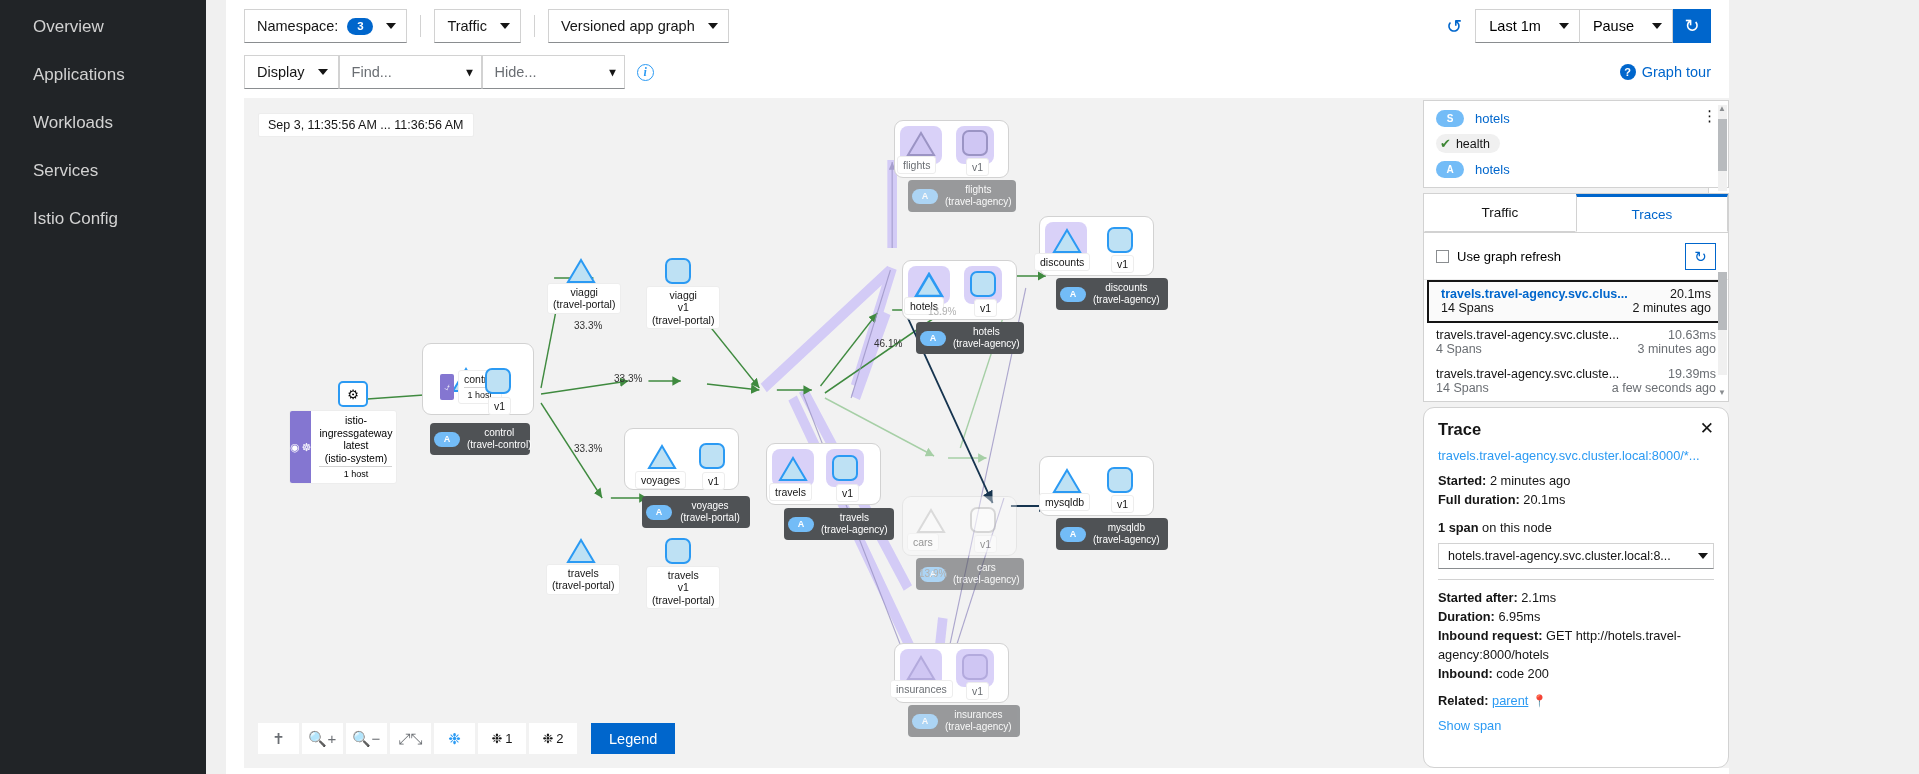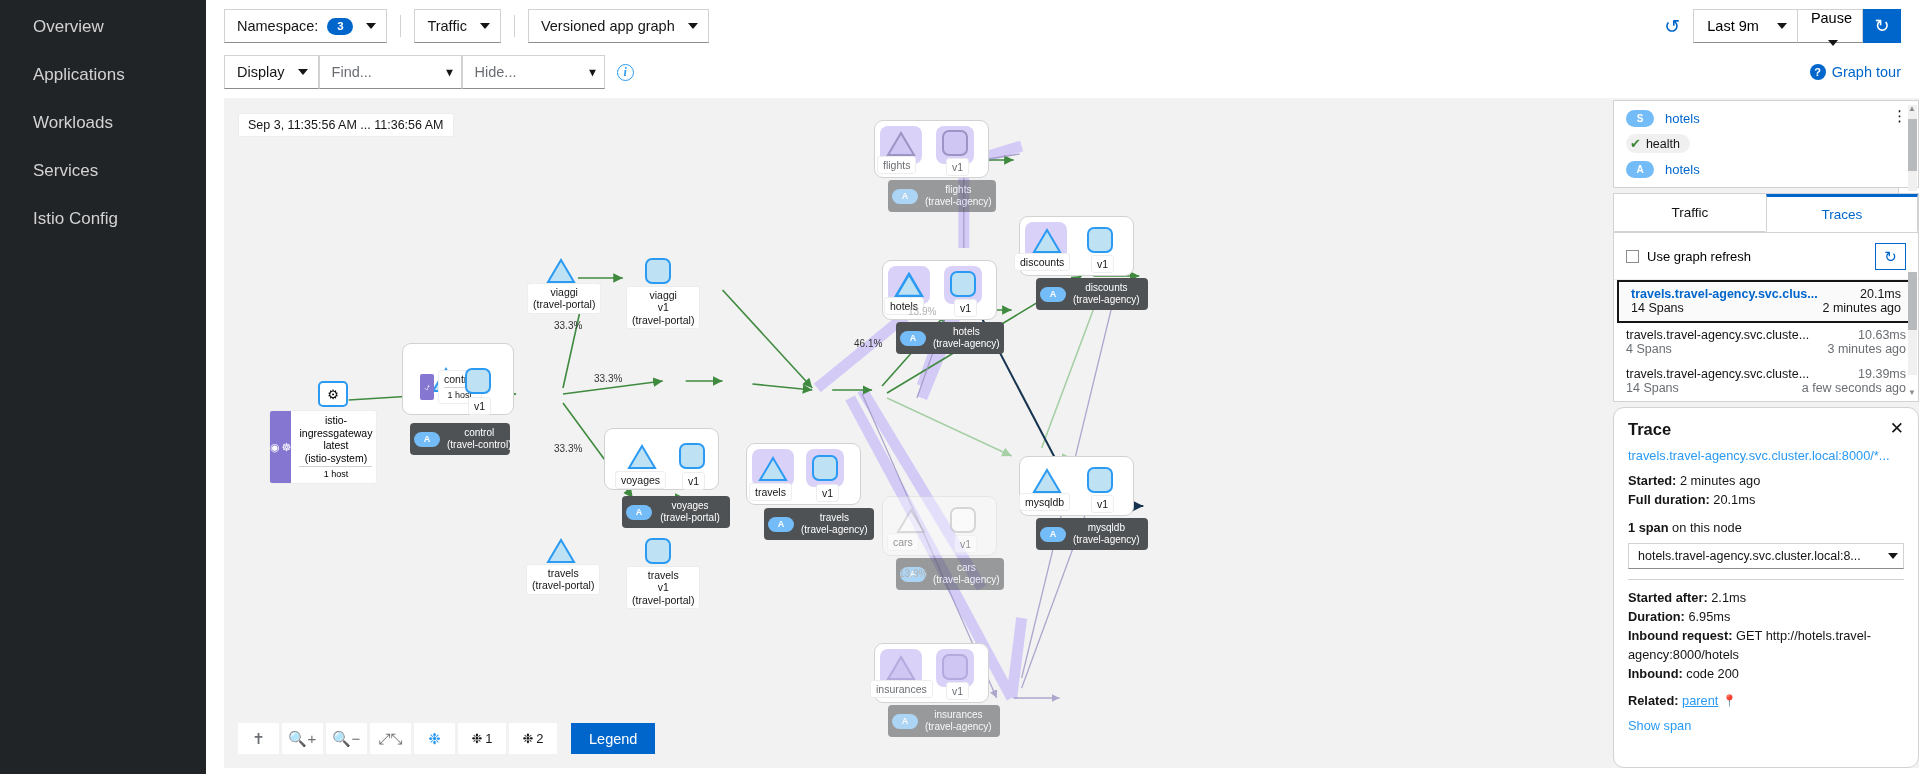--- a/index.html
+++ b/index.html
@@ -1,21 +1,21 @@
 <!DOCTYPE html>
 <html><head>
 <meta charset="utf-8">
 <style>
   * { box-sizing: border-box; margin: 0; padding: 0; }
   html, body {
     width: 1919px; height: 774px;
     font-family: "Liberation Sans", sans-serif;
     background: #f0f0f0; overflow: hidden;
   }
-  #app { position: relative; width: 1919px; height: 774px; display: flex; }
+  #app { position: relative; width: 1729px; height: 774px; display: flex; gap: 20px; }
 
   
   .sidebar {
     width: 206px; height: 774px; background: #212427;
     flex: 0 0 206px; padding-top: 3px;
   }
   .nav-item {
     height: 48px; display: flex; align-items: center;
     padding-left: 33px; color: #d2d2d2; font-size: 17px;
     cursor: pointer; position: relative;
@@ -72,21 +72,21 @@
     margin-left: 12px; font-weight: bold;
   }
 
   .tb-right { margin-left: auto; display: flex; align-items: center; gap: 0; }
   .history-icon { color: #06c; font-size: 19px; margin-right: 13px; }
   .seg {
     border: 1px solid #d2d2d2; border-bottom: 1px solid #8a8d90;
     height: 34px; display: flex; align-items: center; padding: 0 10px 0 13px;
     font-size: 14.5px; gap: 14px; cursor: pointer; background: #fff;
   }
-  .seg + .seg { border-left: none; flex-direction: column; }
+  .seg + .seg { border-left: none; }
   .refresh-btn {
     background: #06c; color: #fff; width: 38px; height: 34px;
     display: flex; align-items: center; justify-content: center;
     font-size: 18px; cursor: pointer; border: none;
   }
   .graph-tour {
     margin-left: auto; color: #06c; font-size: 14.5px;
     display: flex; align-items: center; gap: 6px; cursor: pointer;
   }
   .q-icon {
@@ -307,21 +307,21 @@
       </div>
       <div class="tb-divider"></div>
       <div class="tb-select">
         <span>Versioned app graph</span>
         <span class="caret"></span>
       </div>
 
       <div class="tb-right">
         <span class="history-icon">↺</span>
         <div class="seg">
-          <span>Last 9m</span>
+          <span>Last 1m</span>
           <span class="caret"></span>
         </div>
         <div class="seg">
           <span>Pause</span>
           <span class="caret"></span>
         </div>
         <button class="refresh-btn">↻</button>
       </div>
     </div>
 

